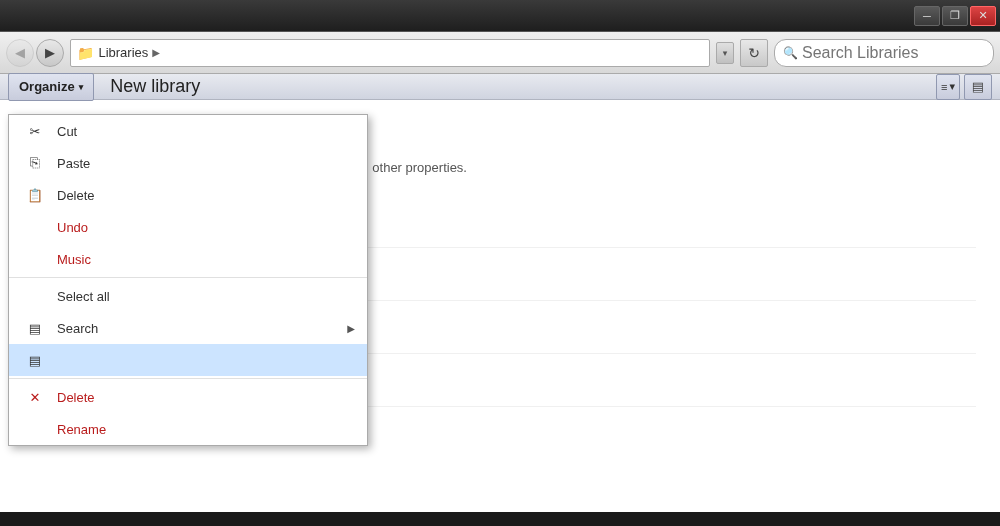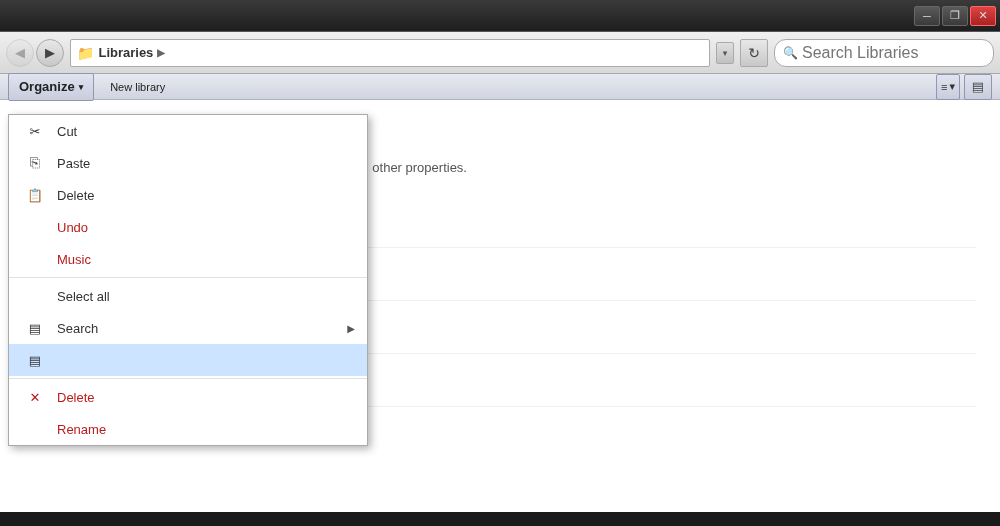--- a/index.html
+++ b/index.html
@@ -85,21 +85,20 @@
     }
     .address-folder-icon {
       font-size: 14px;
     }
     .breadcrumb-text {
       font-size: 13px;
       color: #333;
       display: flex;
       align-items: center;
       gap: 4px;
-      font-weight: bold;
     }
     .breadcrumb-arrow {
       color: #666;
       font-size: 10px;
     }
     .address-dropdown {
       width: 18px;
       height: 22px;
       background: linear-gradient(to bottom, #e0e0e0, #c0c0c0);
       border: 1px solid #aaa;
@@ -176,21 +175,21 @@
     }
     .organize-btn .arrow { font-size: 9px; }
     .new-library-btn {
       height: 28px;
       background: transparent;
       border: none;
       display: flex;
       align-items: center;
       padding: 0 8px;
       cursor: pointer;
-      font-size: 11px;
+      font-size: 18px;
       color: #222;
     }
     .toolbar-right {
       margin-left: auto;
       display: flex;
       align-items: center;
       gap: 4px;
     }
     .view-btn {
       height: 26px;

